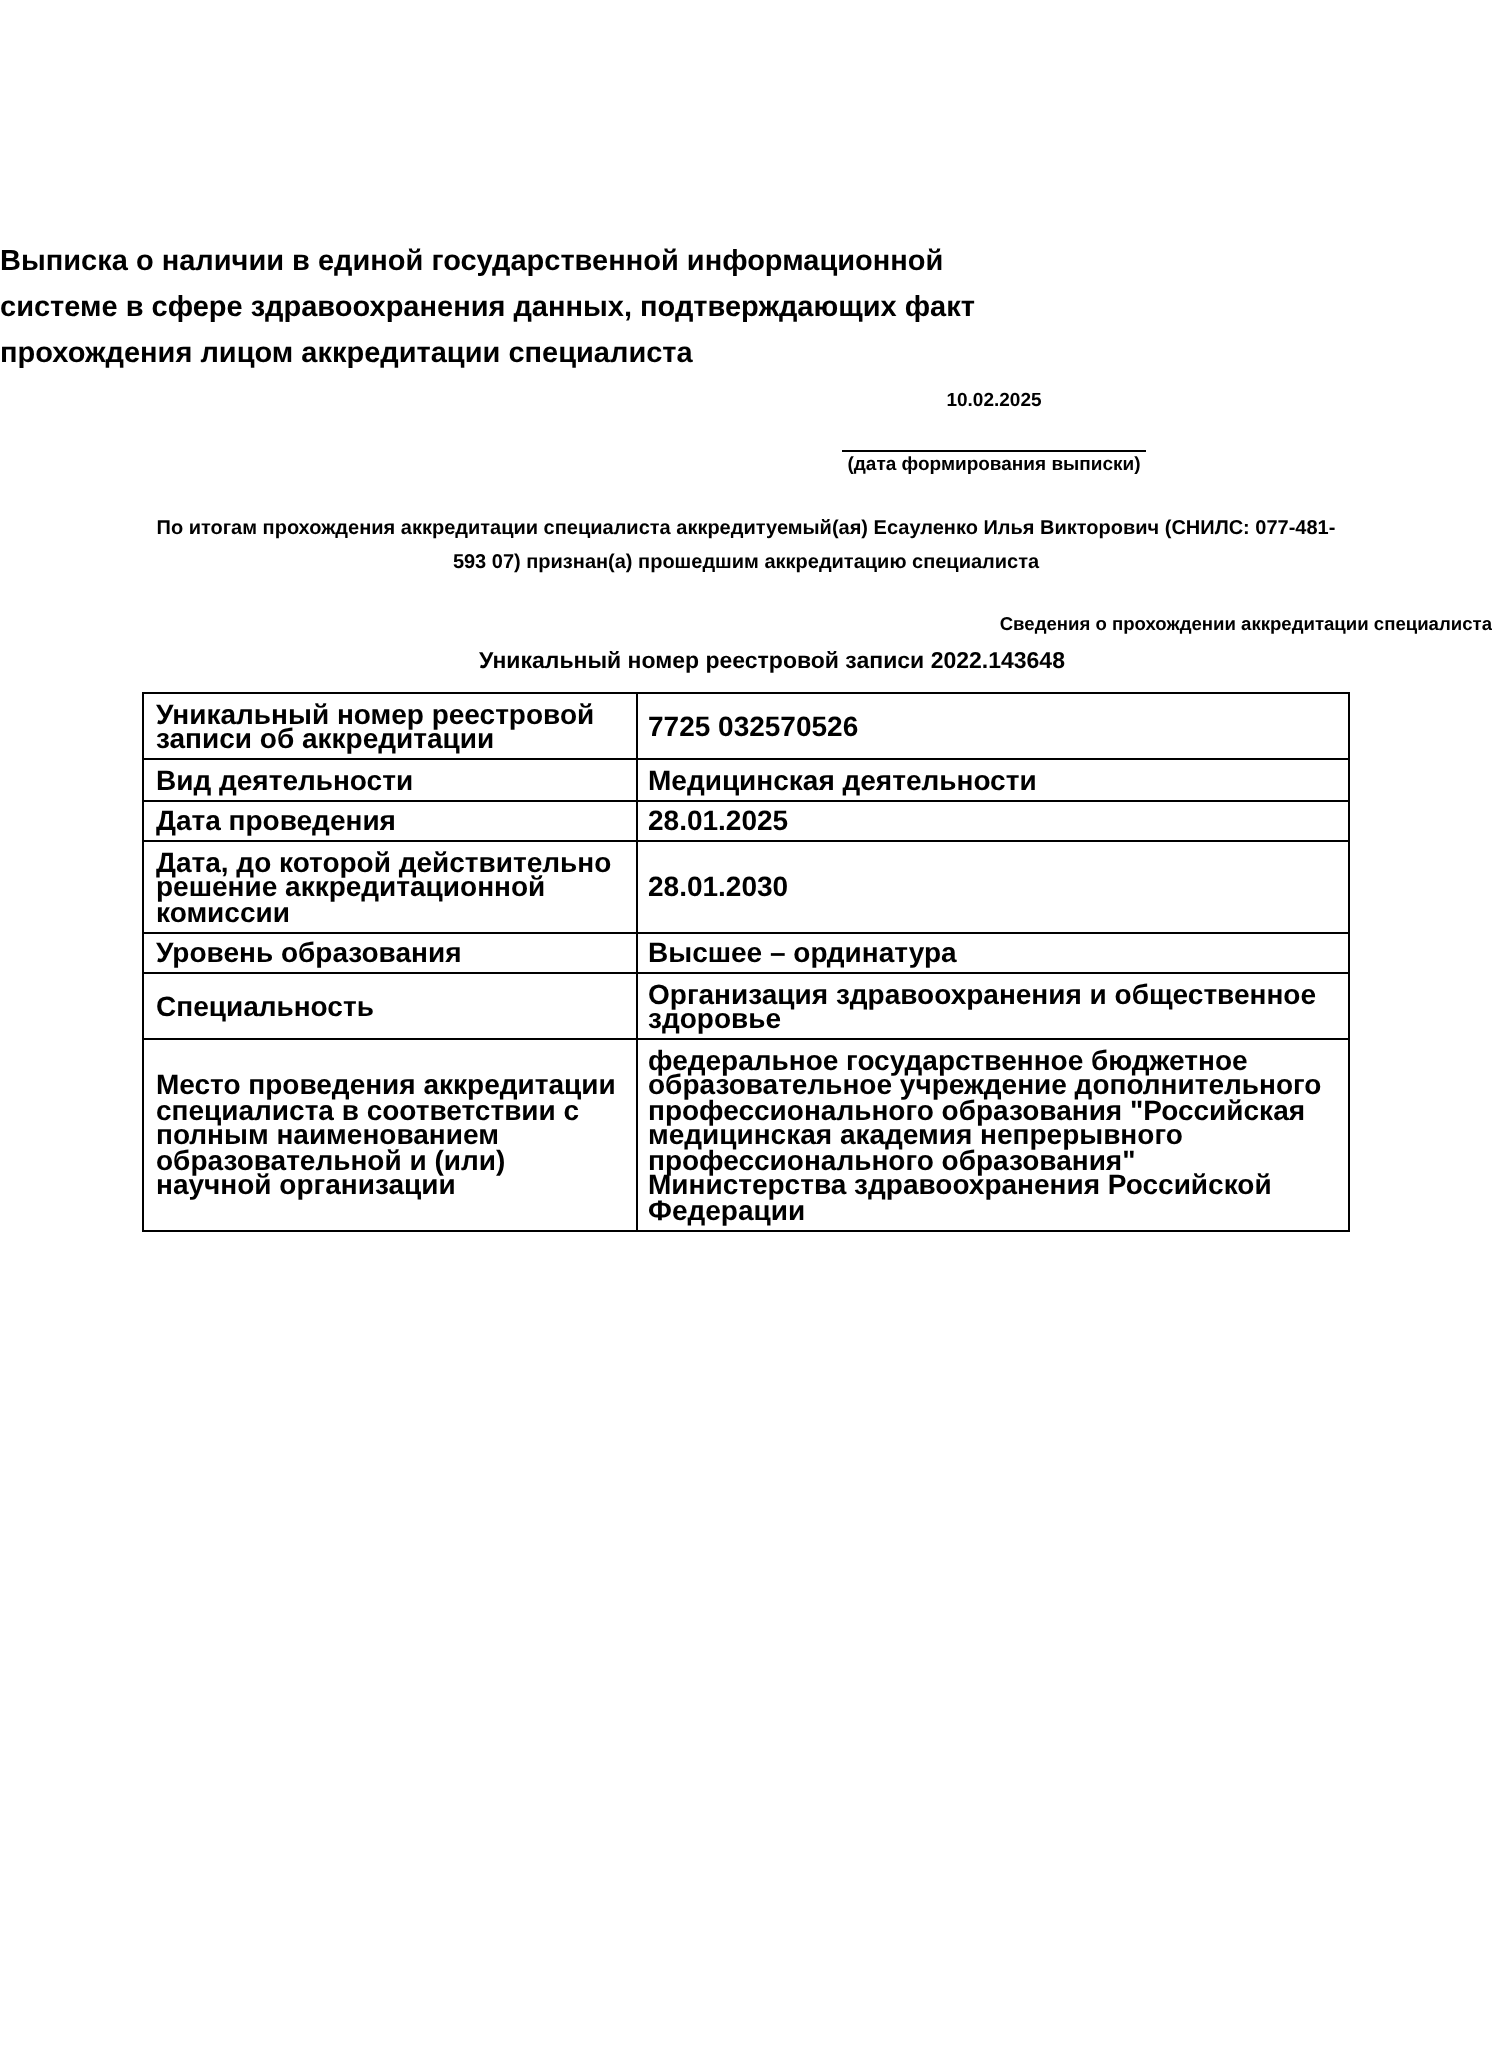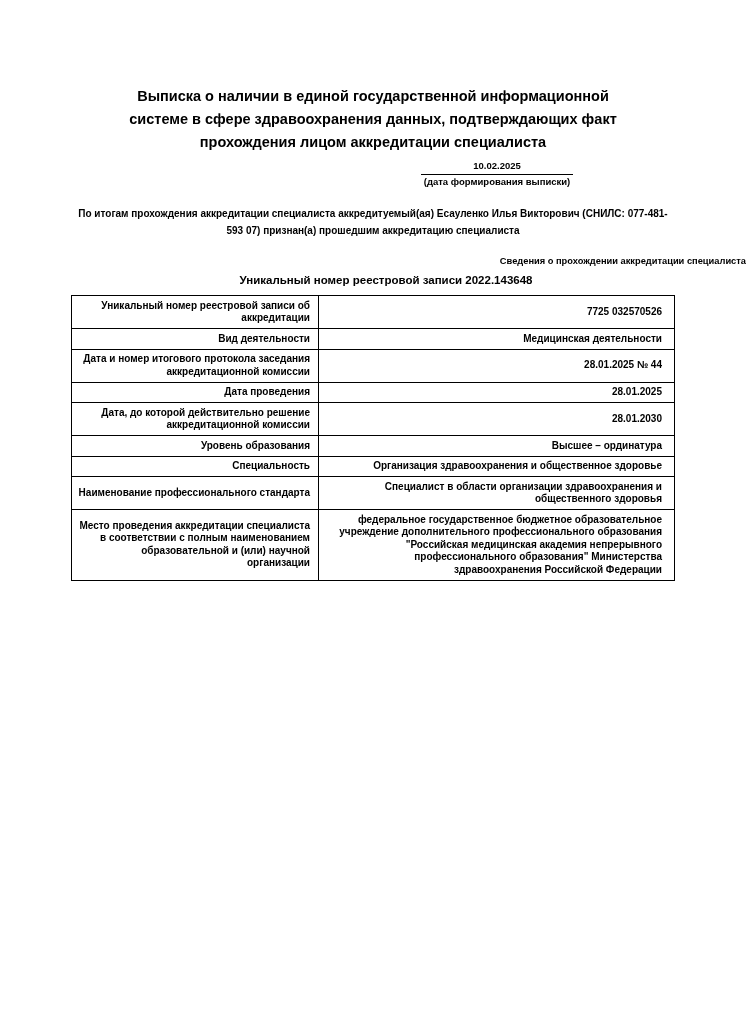--- a/index.html
+++ b/index.html
@@ -16,38 +16,37 @@
     -webkit-font-smoothing: antialiased;
   }
   .doc {
     position: relative;
     width: 746px;
     height: 1029px;
     background: #ffffff;
     overflow: hidden;
   }
   .title {
-    padding-top: 85px;
-    text-align: center;
+    padding-top: 120px;
     font-size: 14.5px;
     line-height: 23px;
   }
   .title .line { white-space: nowrap; }
   .date-block {
     width: 170px;
     margin: 6px 164px 0 auto;
     text-align: center;
     font-size: 9.5px;
     line-height: 12px;
   }
   .date-value {
     display: block;
     width: 152px;
     margin: 0 auto;
-    padding-bottom: 2px;
+    padding-bottom: 18px;
     border-bottom: 1.5px solid #000000;
   }
   .date-caption {
     display: block;
     margin-top: 1px;
     white-space: nowrap;
   }
   .intro {
     margin-top: 17px;
     text-align: center;
@@ -66,22 +65,21 @@
     text-align: center;
     font-size: 11.5px;
     white-space: nowrap;
     padding-left: 26px;
   }
   table.acc-table {
     width: 570px;
     margin: 9px auto 0 auto;
     border-collapse: collapse;
     table-layout: fixed;
-    font-size: 10px;
-    text-align: right;
+    font-size: 14px;
   }
   table.acc-table td {
     border: 1px solid #000000;
     vertical-align: middle;
     line-height: 12.5px;
   }
   td.label-cell {
     width: 232px;
     padding: 3.5px 8px 3.5px 6px;
   }
@@ -119,43 +117,35 @@
     <tbody>
       <tr>
         <td class="label-cell">Уникальный номер реестровой записи об аккредитации</td>
         <td class="value-cell">7725 032570526</td>
       </tr>
       <tr>
         <td class="label-cell">Вид деятельности</td>
         <td class="value-cell">Медицинская деятельности</td>
       </tr>
       <tr>
-        <td class="label-cell">Дата и номер итогового протокола заседания аккредитационной комиссии</td>
-        <td class="value-cell">28.01.2025 № 44</td>
-      </tr>
-      <tr>
         <td class="label-cell">Дата проведения</td>
         <td class="value-cell">28.01.2025</td>
       </tr>
       <tr>
         <td class="label-cell">Дата, до которой действительно решение аккредитационной комиссии</td>
         <td class="value-cell">28.01.2030</td>
       </tr>
       <tr>
         <td class="label-cell">Уровень образования</td>
         <td class="value-cell">Высшее – ординатура</td>
       </tr>
       <tr>
         <td class="label-cell">Специальность</td>
         <td class="value-cell">Организация здравоохранения и общественное здоровье</td>
       </tr>
       <tr>
-        <td class="label-cell">Наименование профессионального стандарта</td>
-        <td class="value-cell">Специалист в области организации здравоохранения и общественного здоровья</td>
-      </tr>
-      <tr>
         <td class="label-cell">Место проведения аккредитации специалиста в соответствии с полным наименованием образовательной и (или) научной организации</td>
         <td class="value-cell">федеральное государственное бюджетное образовательное учреждение дополнительного профессионального образования "Российская медицинская академия непрерывного профессионального образования" Министерства здравоохранения Российской Федерации</td>
       </tr>
     </tbody>
   </table>
 
 </div>
 
 </body></html>

